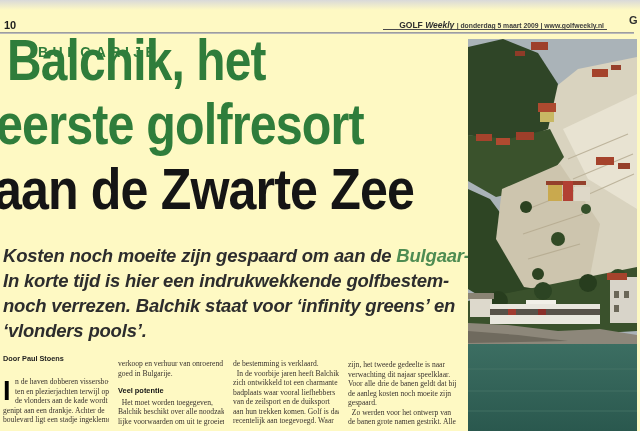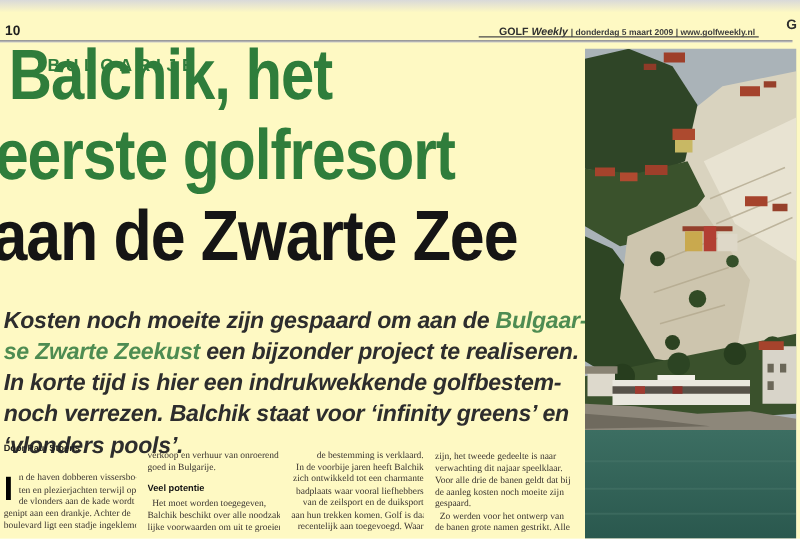--- a/index.html
+++ b/index.html
@@ -30,21 +30,21 @@
         font-size:18.5px;line-height:25px;letter-spacing:-0.2px;color:#2d2d2d;}
   .introline{white-space:pre;}
   .intro .g{color:var(--intro-green,#4e8c52);}
   
   .byline{position:absolute;left:3px;top:354px;font-size:7.3px;font-weight:700;color:#1e1e1e;}
   .col{position:absolute;top:359px;width:106px;font-family:"Liberation Serif",serif;
         font-size:7.6px;line-height:9.55px;color:var(--body-text,#39332f);}
   .col div{white-space:pre;overflow:hidden;}
   .col1{left:3px;top:377px;}
   .col2{left:118px;}
-  .col3{left:233px;text-align:right;}
+  .col3{left:233px;}
   .col4{left:348px;width:114px;top:360px;}
   .dropcap{position:absolute;left:3px;top:378px;font-size:27px;line-height:27px;font-weight:700;
         color:#000;font-family:"Liberation Sans",sans-serif;}
   .c1para div:nth-child(-n+3){padding-left:12px;}
   .subhead{font-family:"Liberation Sans",sans-serif;font-weight:700;font-size:7.4px;
         margin:8px 0 2px 0;color:#141414;}
   
   .photo{position:absolute;left:468px;top:39px;width:169px;height:392px;background:#aab3b8;
         overflow:hidden;}
   .photo svg{display:block;}
@@ -62,21 +62,20 @@
   <div class="mh-rule"></div>
   <div class="page-rule"></div>
   <div class="edge-glyph">G</div>
 
   <div class="hl hl1">Balchik, het</div>
   <div class="hl hl2">eerste golfresort</div>
   <div class="hl hl3">aan de Zwarte Zee</div>
 
   <div class="intro">
     <div class="introline"><span>Kosten noch moeite zijn gespaard om aan de </span><span class="g">Bulgaar-</span></div>
-    <div class="introline"><span class="g">se Zwarte Zeekust</span><span> een bijzonder project te realiseren.</span></div>
     <div class="introline"><span>In korte tijd is hier een indrukwekkende golfbestem-</span></div>
     <div class="introline"><span>noch verrezen. Balchik staat voor ‘infinity greens’ en</span></div>
     <div class="introline"><span>‘vlonders pools’.</span></div>
   </div>
 
   <div class="byline">Door Paul Stoens</div>
 
   <div class="dropcap">I</div>
   <div class="col col1 c1para">
       <div>n de haven dobberen vissersbo-</div>

